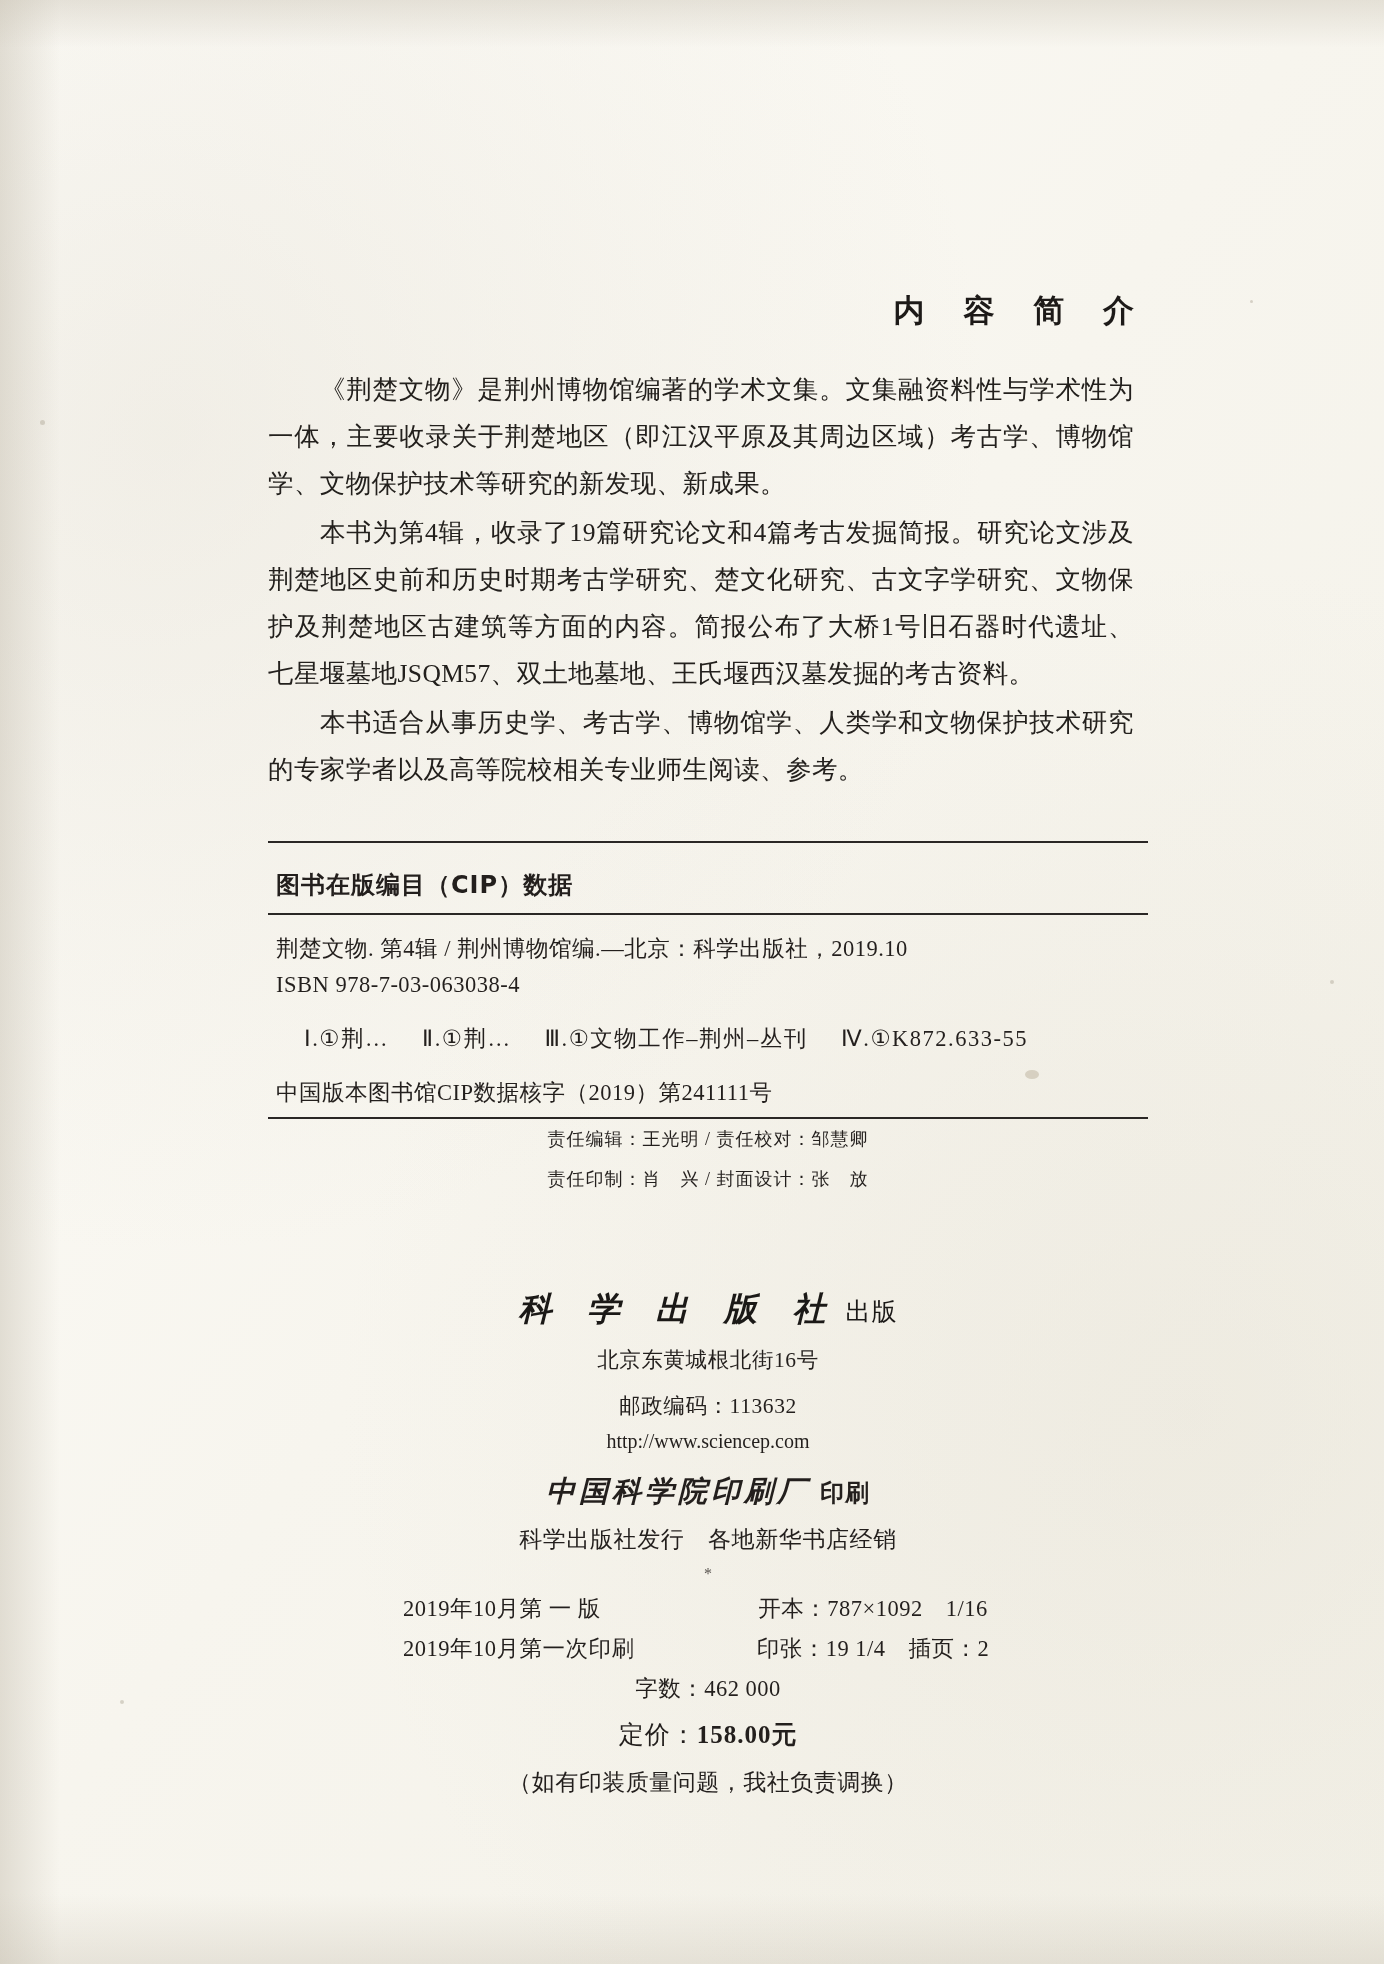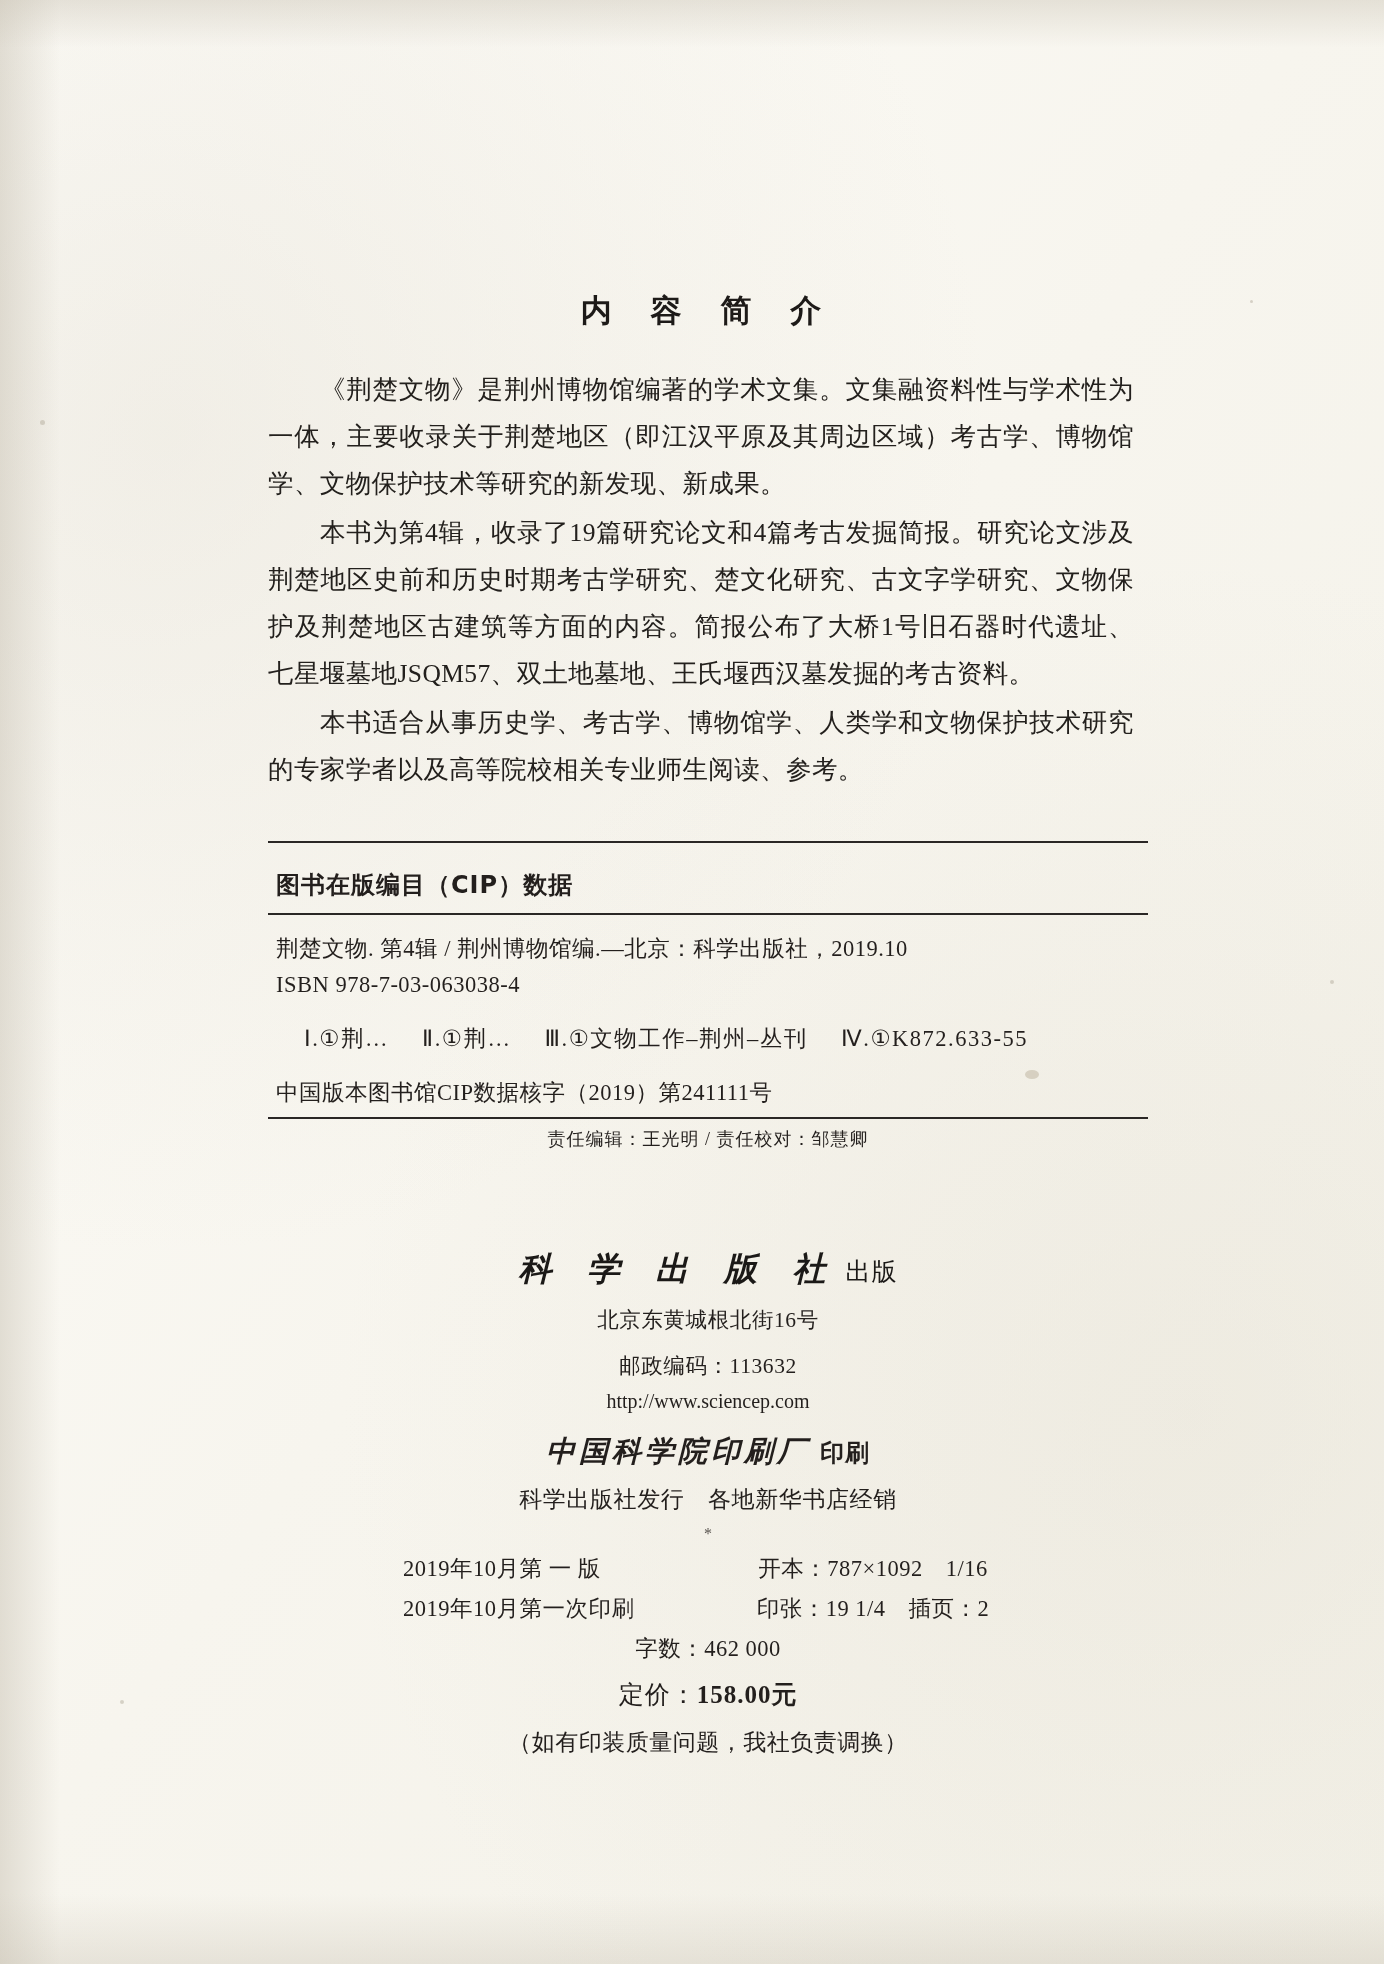--- a/index.html
+++ b/index.html
@@ -32,21 +32,21 @@
     height: 1840px;
   }
   .content {
     position: absolute;
     left: 100px;
     top: 230px;
     width: 880px;
   }
 
   .section-title {
-    text-align: center;
+    text-align: right;
     font-size: 31px;
     font-weight: bold;
     letter-spacing: 14px;
     margin: 0 0 34px 0;
     color: #1d1a18;
     font-family: "DejaVu Sans", "Liberation Sans", sans-serif;
   }
 
   .para {
     font-size: 25.5px;
@@ -266,20 +266,21 @@
           </div>
           <div class="cip-gap"></div>
           <div class="cip-line">中国版本图书馆CIP数据核字（2019）第241111号</div>
         </div>
 
         <hr class="rule">
       </div>
 
       <div class="credits">
         <div>责任编辑：王光明 / 责任校对：邹慧卿</div>
+        <div>责任印制：肖　兴 / 封面设计：张　放</div>
       </div>
 
       <div class="publisher-block">
         <div class="pub-name">
           <span>科 学 出 版 社</span><span class="tail">出版</span>
         </div>
         <div class="pub-addr">北京东黄城根北街16号</div>
         <div class="pub-addr">邮政编码：113632</div>
         <div class="pub-url">http://www.sciencep.com</div>
         <div class="printer">

